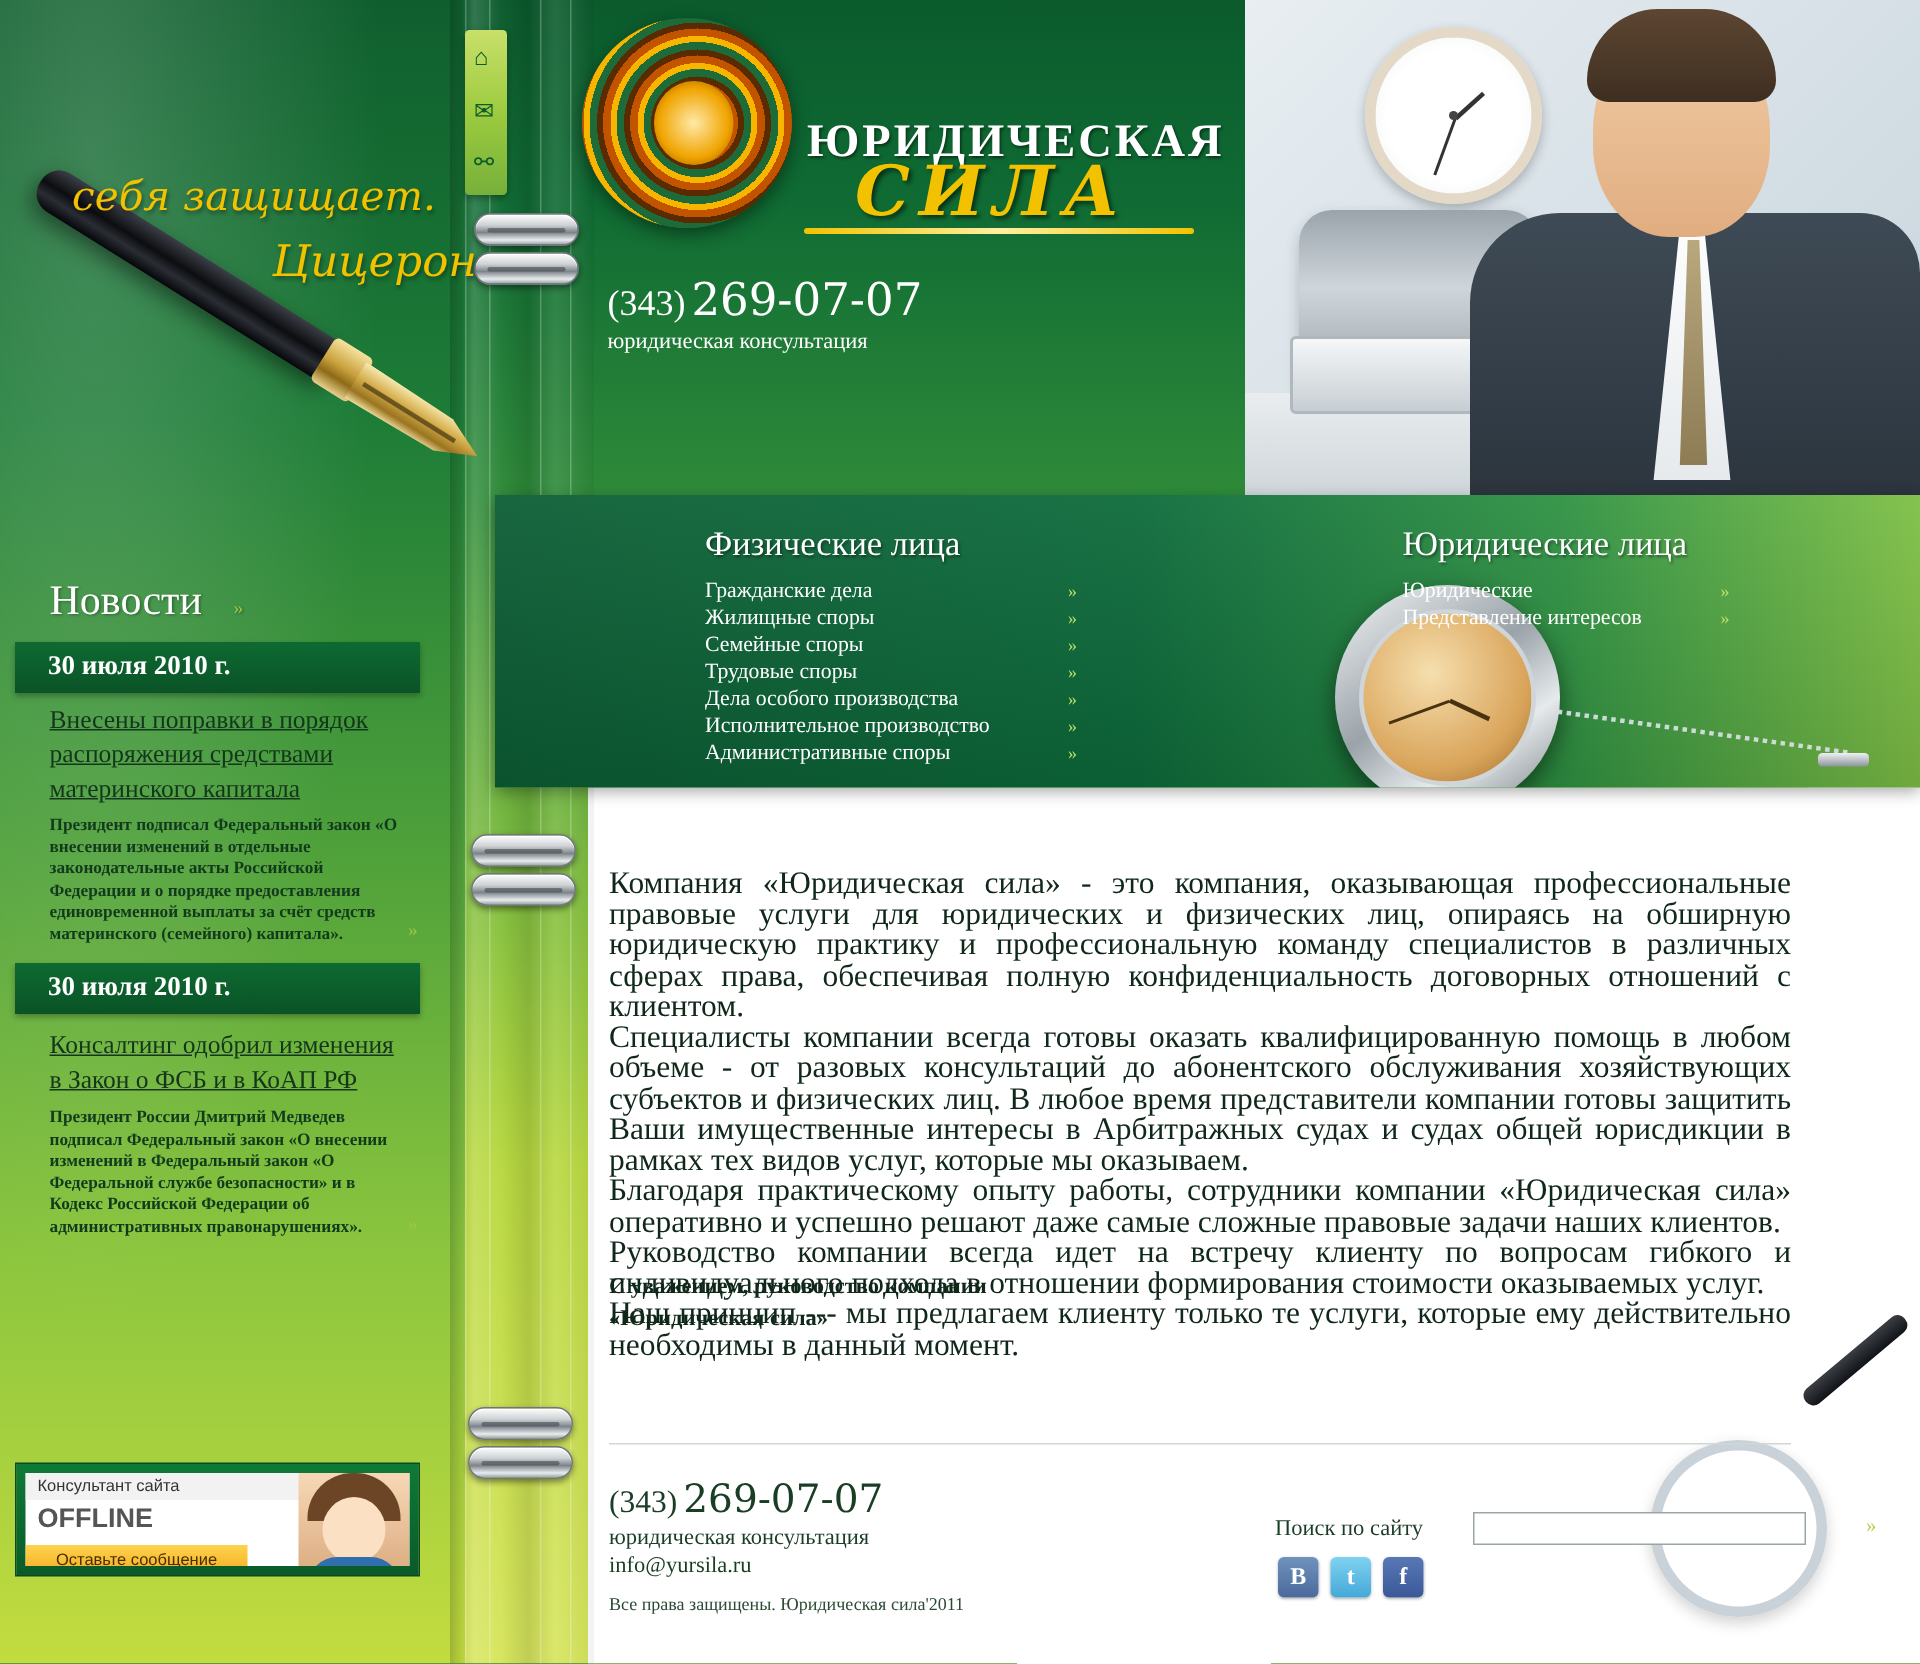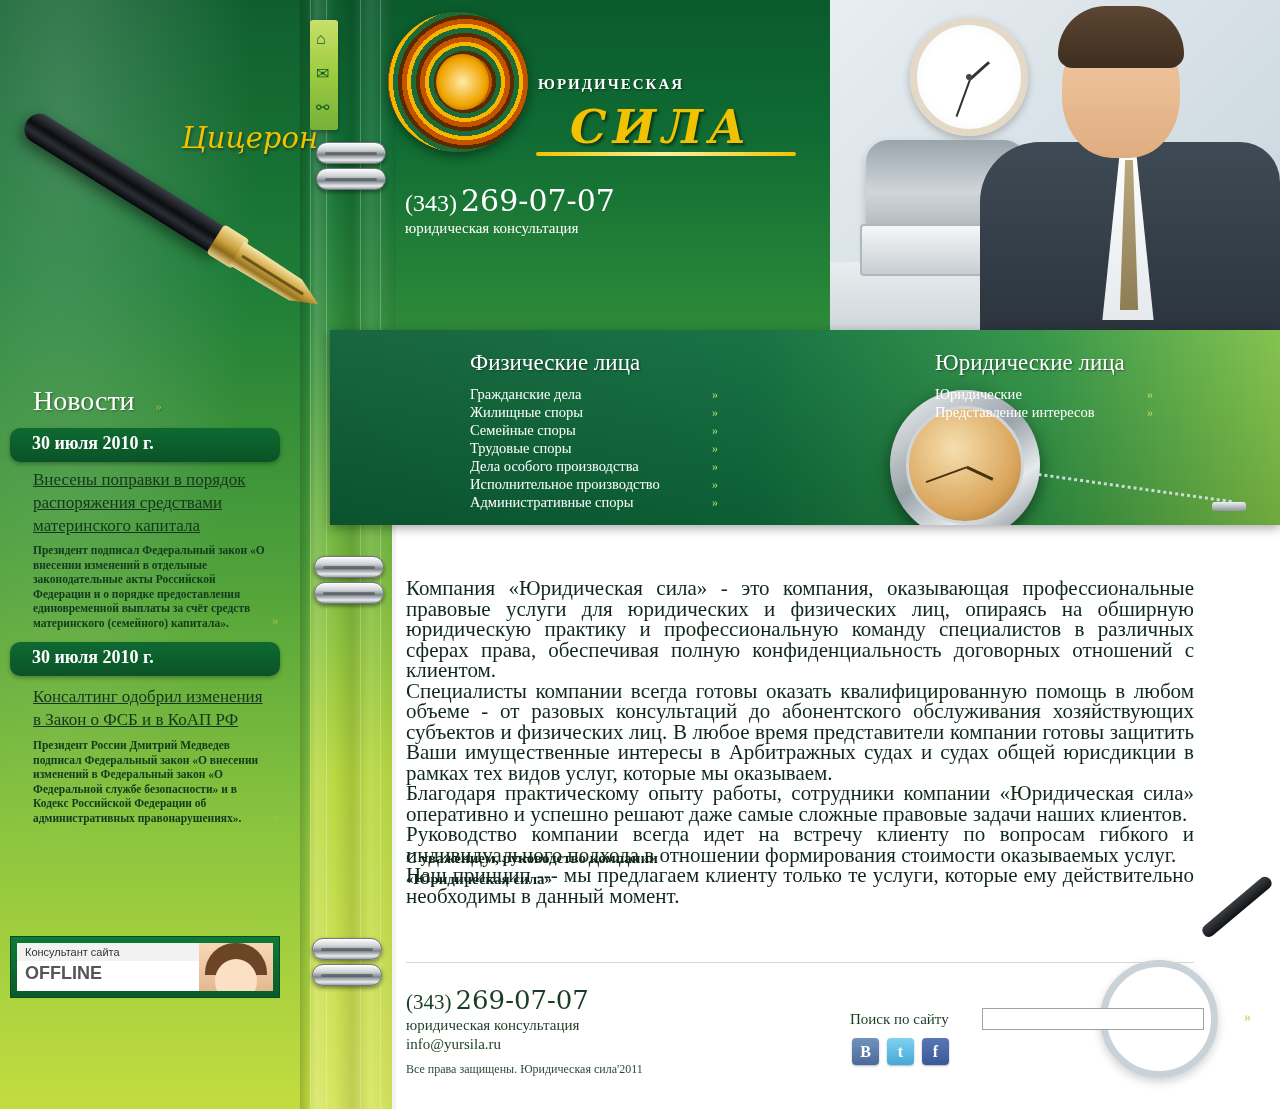--- a/index.html
+++ b/index.html
@@ -111,21 +111,21 @@
         #c25400 4px, #c25400 9px,
         #5a2a00 9px, #5a2a00 13px,
         #1e6b3a 13px, #1e6b3a 18px);
     box-shadow:0 4px 12px rgba(0,0,0,0.45);
   }
   .logo-spiral:after{
     content:""; position:absolute; left:34%; top:30%; width:38%; height:40%;
     border-radius:50%; background:radial-gradient(circle,#ffe9a8,#f0a400 60%,#8d4b00);
   }
   .logo-text1{
-    position:absolute; left:150px; top:64px; font-size:15px; letter-spacing:2px;
+    position:absolute; left:150px; top:64px; font-size:31px; letter-spacing:2px;
     color:#fff; font-weight:bold; font-family:"Liberation Serif",serif;
     text-shadow:1px 1px 2px rgba(0,0,0,0.5);
   }
   .logo-text2{
     position:absolute; left:150px; top:88px; font-size:46px; letter-spacing:6px;
     color:#f2c200; font-weight:bold; font-style:italic;
     font-family:"DejaVu Serif",serif;
     text-shadow:2px 2px 3px rgba(0,0,0,0.55);
     margin-left:32px;
   }
@@ -201,21 +201,20 @@
   
   .news-title{
     position:absolute; left:33px; top:385px; font-size:28px; color:#ffffff;
     text-shadow:1px 1px 2px rgba(0,0,0,0.35);
   }
   .news-bar{
     position:absolute; left:10px; width:270px; height:34px;
     background:linear-gradient(180deg,#0e6a31,#0a5327);
     color:#fff; font-size:18px; font-weight:bold; padding:5px 0 4px 22px;
     box-shadow:0 2px 4px rgba(0,0,0,0.3);
-    border-radius:10px;
   }
   .news-head{
     position:absolute; left:33px; width:240px; font-size:17px; color:#14361c; line-height:23px;
     text-decoration:underline; cursor:pointer;
   }
   .news-body{
     position:absolute; left:33px; width:232px; font-size:11.5px; color:#123a1c; line-height:14.5px;
     font-family:"Liberation Serif",serif; font-weight:bold;
   }
 
@@ -315,21 +314,21 @@
     box-shadow:0 4px 10px rgba(0,0,0,0.18), inset 0 0 22px rgba(255,255,255,0.65);
   }
   .mg-handle{
     position:absolute; left:104px; top:-2px; width:86px; height:13px; border-radius:6px;
     background:linear-gradient(180deg,#3b3f44,#101317);
     transform:rotate(-40deg); transform-origin:left center;
   }
 
   
   .consultant{
-    position:absolute; left:10px; top:936px; width:270px; height:62px;
+    position:absolute; left:10px; top:975px; width:270px; height:76px;
     background:linear-gradient(180deg,#0e7a37,#0a5a29);
     border:1px solid #094a22; padding:6px;
   }
   .cons-inner{ position:relative; width:100%; height:100%; background:#fff; overflow:hidden; }
   .cons-top{
     position:absolute; left:0; top:0; width:100%; height:18px; background:#f2f2f2;
     font-size:11px; color:#333; padding:3px 0 0 8px; font-family:"Liberation Sans",sans-serif;
   }
   .cons-off{
     position:absolute; left:8px; top:20px; font-size:18px; font-weight:bold; color:#555;
@@ -375,20 +374,21 @@
 </div>
 
 <div class="pen">
   <div class="pen-body"></div>
   <div class="pen-ring"></div>
   <div class="pen-nib"></div>
 </div>
 
 <div class="quote">
   <br>
+  <span>себя защищает.</span>
   <span class="author">Цицерон</span>
 </div>
 
 <div class="icon-bar">
   <span class="ib">⌂</span>
   <span class="ib">✉</span>
   <span class="ib">⚯</span>
 </div>
 
 <div class="logo">

